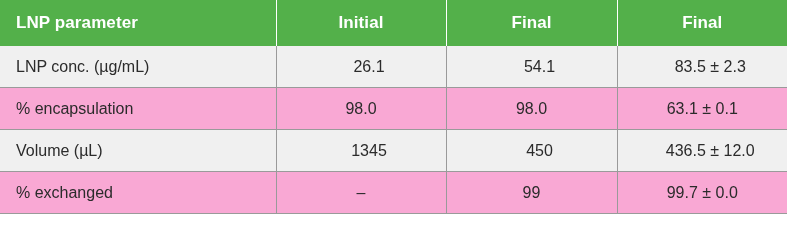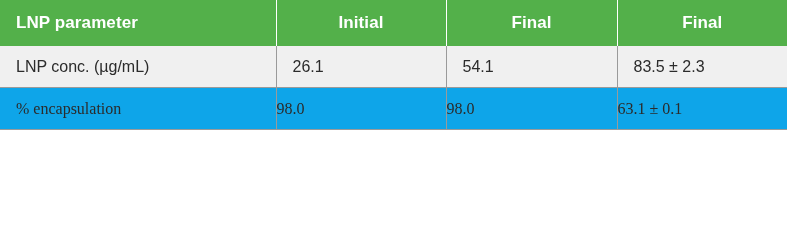--- a/index.html
+++ b/index.html
@@ -62,34 +62,33 @@
     padding: 0;
     vertical-align: middle;
     border-bottom: 1px solid #9a9a9a;
     border-right: 1px solid #9a9a9a;
   }
   tbody td.param-cell {
     text-align: left;
     padding-left: 16px;
   }
   tbody td.num-cell {
-    text-align: left;
+    text-align: center;
   }
   tbody td:last-child {
     border-right: 0;
     margin-left: 34px;
   }
 
   tbody tr.stripe td {
     background: #f0f0f0;
     padding-left: 16px;
   }
   tbody tr.plain td {
-    background: #0ea5e9;
-    font-family: Liberation Serif, serif;
+    background: #f9a8d4;
   }
 </style>
 </head>
 <body>
 
 <div class="table-wrap">
   <table class="lnp-table">
     <colgroup>
       <col class="c-param">
       <col class="c-init">
@@ -110,15 +109,27 @@
         <td class="num-cell">26.1</td>
         <td class="num-cell">54.1</td>
         <td class="num-cell">83.5 ± 2.3</td>
       </tr>
       <tr class="plain">
         <td class="param-cell">% encapsulation</td>
         <td class="num-cell">98.0</td>
         <td class="num-cell">98.0</td>
         <td class="num-cell">63.1 ± 0.1</td>
       </tr>
+      <tr class="stripe">
+        <td class="param-cell">Volume (µL)</td>
+        <td class="num-cell">1345</td>
+        <td class="num-cell">450</td>
+        <td class="num-cell">436.5 ± 12.0</td>
+      </tr>
+      <tr class="plain">
+        <td class="param-cell">% exchanged</td>
+        <td class="num-cell">–</td>
+        <td class="num-cell">99</td>
+        <td class="num-cell">99.7 ± 0.0</td>
+      </tr>
     </tbody>
   </table>
 </div>
 
 </body></html>

